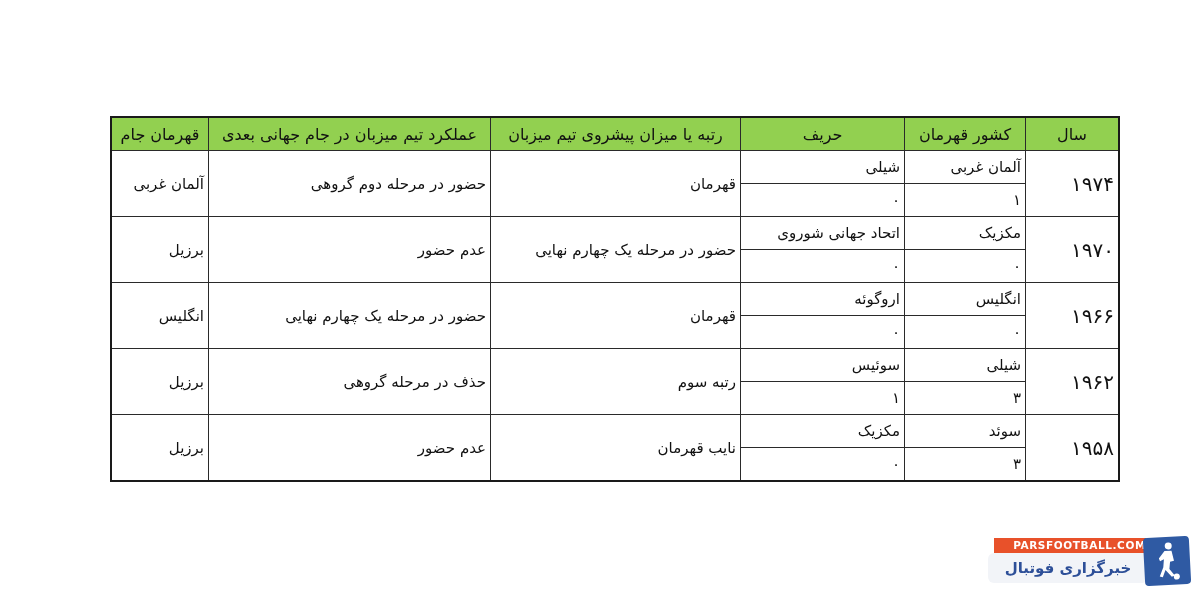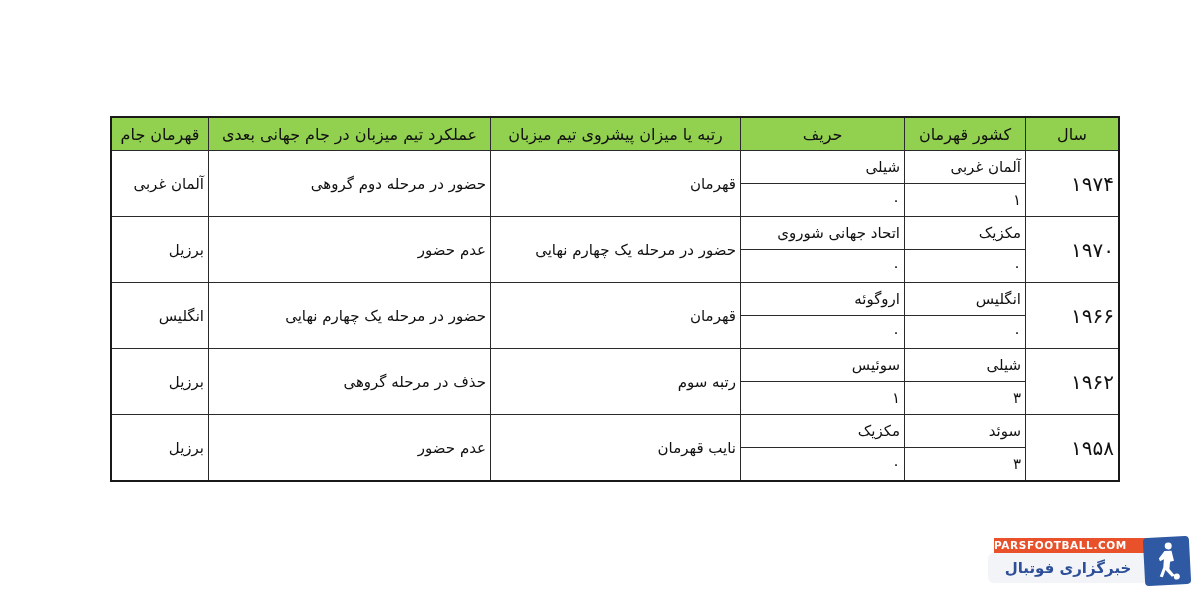--- a/index.html
+++ b/index.html
@@ -27,21 +27,21 @@
   .c-next { width:273px;margin-left:8px; }
   .c-champ { width:88px; }
   .year { font-size:20px; }
 
   .logo {
     position:absolute; left:988px; top:536px; width:207px; height:53px;
   }
   .logo-top {
     position:absolute; left:6px; top:2px; width:152px; height:15px;
     background:#e8512a; color:#fff; font-size:10.5px; font-weight:bold;
-    letter-spacing:0.6px; line-height:15px; text-align:left;
+    letter-spacing:0.6px; line-height:15px; text-align:right;
     font-family:"DejaVu Sans", sans-serif;
   }
   .logo-bottom {
     position:absolute; left:0px; top:17px; width:160px; height:30px;
     background:#f2f4f8; border-radius:6px;
     color:#2d4f98; font-weight:bold; font-size:15px; line-height:30px; text-align:center;
     direction:rtl;
   }
   .logo-badge {
     position:absolute; left:156px; top:1px; width:46px; height:48px;

